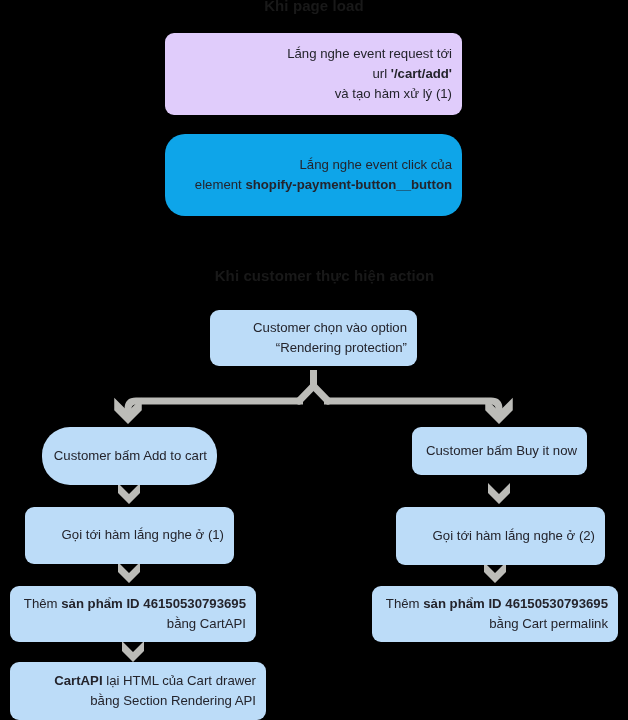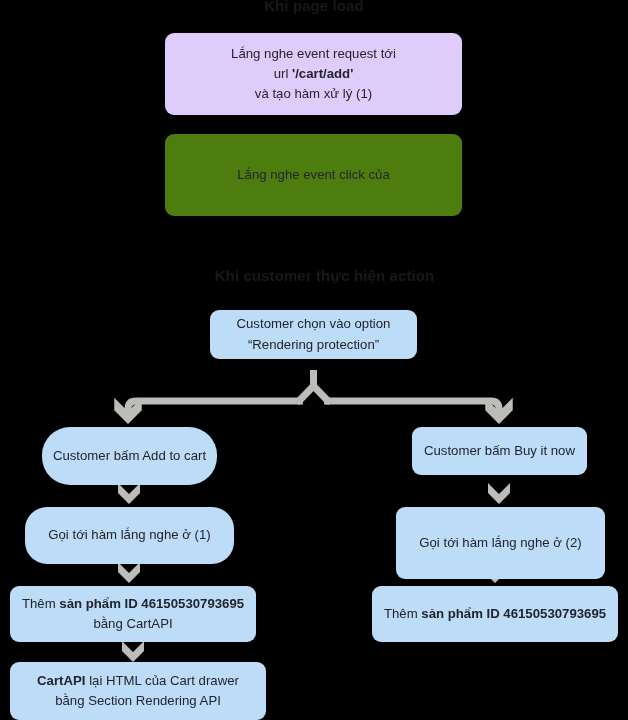--- a/index.html
+++ b/index.html
@@ -39,45 +39,45 @@
   #heading-1 { left: 0; right: 0; top: -3px; }
   #heading-2 { left: 0; right: 0; top: 267px; padding-left: 21px; }
 
   
   .node {
     position: absolute;
     border-radius: 9px;
     display: flex;
     align-items: center;
     justify-content: center;
-    text-align: center;
+    text-align: right;
     font-size: 13.2px;
     line-height: 1.52;
     padding: 16px 10px;
     color: #24242c;
   }
   .node .txt { width: 100%; }
   .node.purple { background: #e0ccfb; }
   .node.blue   { background: #bcdcf8; }
 
   .node b { font-weight: 700; }
   .node .lnk {
     text-underline-offset: 2px;
     color: #24242c;
     cursor: pointer;
   }
 
   
   #node-listen-cart-add   { left: 165px; top: 33px;  width: 297px; height: 82px;  }
   #node-listen-click      { left: 165px; top: 134px; width: 297px; height: 82px;  }
-  #node-choose-option     { left: 210px; top: 310px; width: 207px; height: 49px;  }
+  #node-choose-option     { left: 210px; top: 310px; width: 207px; height: 56px;  }
   #node-add-to-cart       { left: 42px;  top: 427px; width: 175px; height: 58px; border-radius: 28px;  }
   #node-buy-it-now        { left: 412px; top: 427px; width: 175px; height: 48px;  }
-  #node-call-handler-1    { left: 25px;  top: 507px; width: 209px; height: 57px; border-radius: 22px;  }
-  #node-call-handler-2    { left: 396px; top: 507px; width: 209px; height: 72px;  }
+  #node-call-handler-1    { left: 25px;  top: 507px; width: 209px; height: 57px;  }
+  #node-call-handler-2    { left: 396px; top: 507px; width: 209px; height: 58px;  }
   #node-add-product-1     { left: 10px;  top: 586px; width: 246px; height: 56px;  }
   #node-add-product-2     { left: 372px; top: 586px; width: 246px; height: 56px;  }
   #node-render-drawer     { left: 10px;  top: 662px; width: 256px; height: 58px;  }
 
   
   .connectors {
     position: absolute;
     inset: 0;
     pointer-events: none;
   }
@@ -139,23 +139,24 @@
   </svg>
 
   <div class="node purple" id="node-listen-cart-add" style="background: rgb(224, 204, 251);">
     <div class="txt">
         <div><span>Lắng nghe event request tới</span></div>
         <div><span>url </span><b>'/cart/add'</b></div>
         <div><span>và tạo hàm xử lý (1)</span></div>
       </div>
   </div>
 
-  <div class="node purple" id="node-listen-click" style="background: #4d7c0f;">
+  <div class="node purple" id="node-listen-click" style="background: #0ea5e9; border-radius: 20px;">
     <div class="txt">
         <div><span>Lắng nghe event click của</span></div>
+        <div><span>element </span><b>shopify-payment-button__button</b></div>
       </div>
   </div>
 
   <div class="node blue" id="node-choose-option" style="background: rgb(188, 220, 248);">
     <div class="txt">
         <div><span>Customer chọn vào option</span></div>
         <div><span>“Rendering protection”</span></div>
       </div>
   </div>
 
@@ -186,20 +187,21 @@
   <div class="node blue" id="node-add-product-1" style="background: rgb(188, 220, 248);">
     <div class="txt">
         <div><span>Thêm </span><b>sản phẩm ID 46150530793695</b></div>
         <div><span>bằng </span><span class="lnk">CartAPI</span></div>
       </div>
   </div>
 
   <div class="node blue" id="node-add-product-2" style="background: rgb(188, 220, 248);">
     <div class="txt">
         <div><span>Thêm </span><b>sản phẩm ID 46150530793695</b></div>
+        <div><span>bằng </span><span class="lnk">Cart permalink</span></div>
       </div>
   </div>
 
   <div class="node blue" id="node-render-drawer" style="background: rgb(188, 220, 248);">
     <div class="txt">
         <div><b>CartAPI</b><span> lại HTML của Cart drawer</span></div>
         <div><span>bằng </span><span class="lnk">Section Rendering API</span></div>
       </div>
   </div>
 

